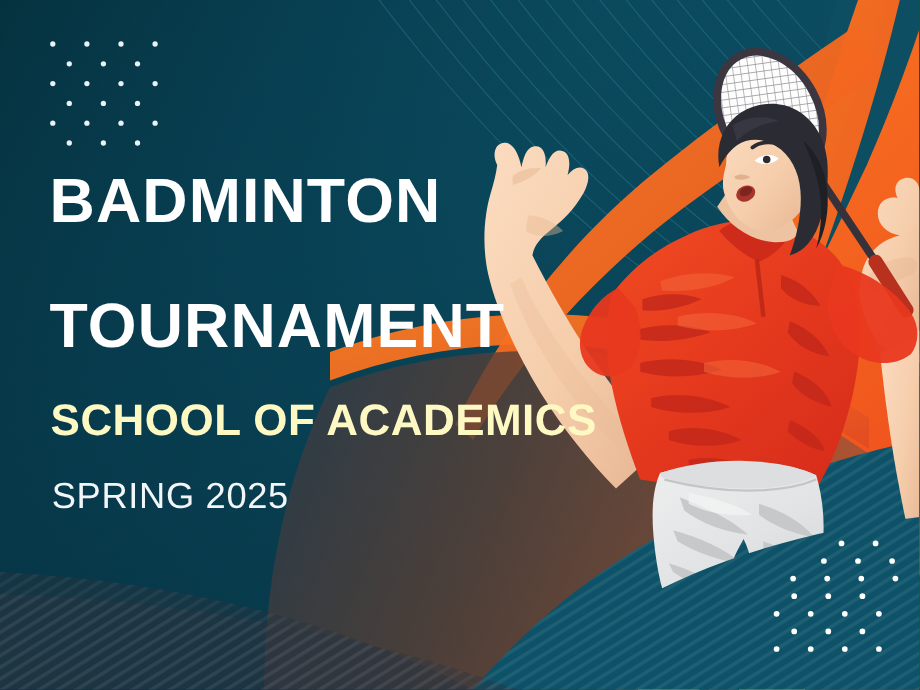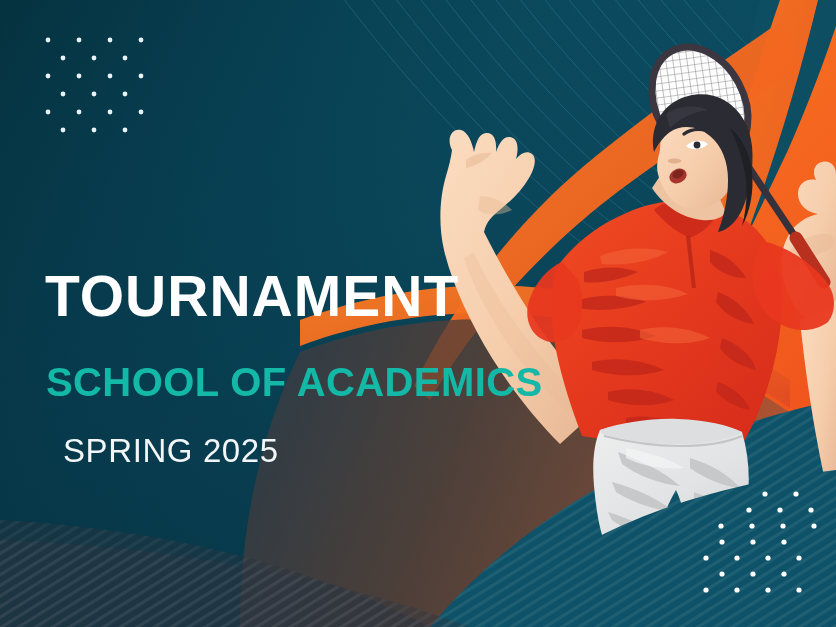--- a/index.html
+++ b/index.html
@@ -47,26 +47,26 @@
     font-size: 57px;
     letter-spacing: 1.0px;
   }
   #subtitle-line {
     position: absolute;
     left: 46px;
     top: 360px;
     font-size: 40px;
     font-weight: bold;
     letter-spacing: 0.4px;
-    color: #14b8a6;
+    color: #fef9c3;
     white-space: nowrap;
   }
   #season-line {
     position: absolute;
-    left: 63px;
+    left: 47px;
     top: 432px;
     font-size: 33px;
     font-weight: 500;
     letter-spacing: 0.6px;
     color: #f2f6f8;
     white-space: nowrap;
   }
 </style>
 </head>
 <body>
@@ -469,20 +469,21 @@
         <circle cx="753" cy="574" r="2.6"></circle>
         <circle cx="784" cy="574" r="2.6"></circle>
         <circle cx="706" cy="590" r="2.6"></circle>
         <circle cx="737" cy="590" r="2.6"></circle>
         <circle cx="768" cy="590" r="2.6"></circle>
         <circle cx="799" cy="590" r="2.6"></circle>
       </g>
     </g>
   </svg>
 
+  <div class="ttl" id="title-line-1">BADMINTON</div>
 
   <div class="ttl" id="title-line-2">TOURNAMENT</div>
 
   <div id="subtitle-line">SCHOOL OF ACADEMICS</div>
 
   <div id="season-line">SPRING 2025</div>
 
 </div>
 
 </body></html>

